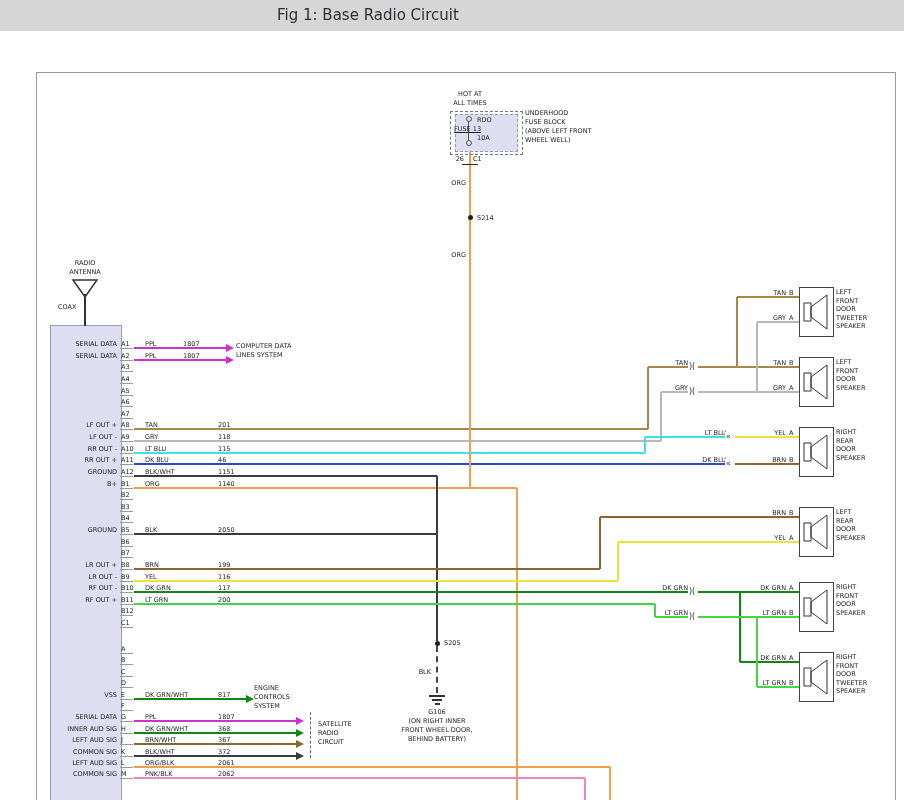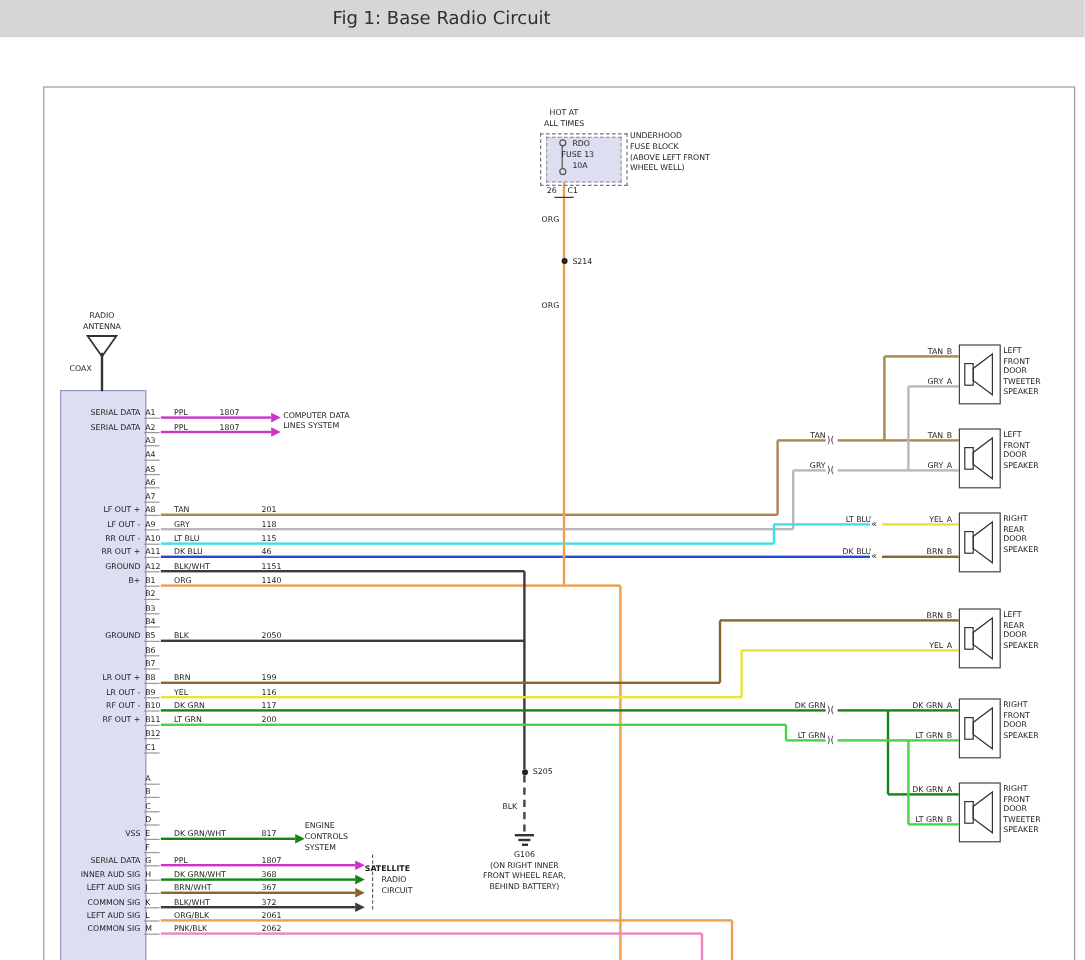--- a/index.html
+++ b/index.html
@@ -209,21 +209,21 @@
     <div style="position: absolute; left: 134px; top: 766px; width: 476px; height: 2px; background: rgb(237, 160, 79);"></div>
     <div style="position: absolute; left: 609px; top: 767px; width: 2px; height: 33px; background: rgb(237, 160, 79);"></div>
     <div style="position: absolute; left: 134px; top: 777px; width: 451px; height: 2px; background: rgb(236, 134, 192);"></div>
     <div style="position: absolute; left: 584px; top: 778px; width: 2px; height: 22px; background: rgb(236, 134, 192);"></div>
     <div style="position: absolute; left: 450px; top: 111px; width: 71px; height: 42px; border: 1px dashed rgb(119, 119, 119);"></div>
     <div style="position: absolute; left: 455px; top: 114px; width: 61px; height: 36px; background: rgb(222, 222, 242); border: 1px dashed rgb(153, 153, 170);"></div>
     <div style="position: absolute; left: 466px; top: 116px; width: 4px; height: 4px; border: 1px solid rgb(85, 85, 85); border-radius: 50%;"></div>
     <div style="position: absolute; left: 466px; top: 140px; width: 4px; height: 4px; border: 1px solid rgb(85, 85, 85); border-radius: 50%;"></div>
     <div style="position: absolute; left: 467.5px; top: 121px; width: 1px; height: 19px; background: rgb(85, 85, 85);"></div>
     <div style="position: absolute; left: 477px; top: 116px; font-size: 6.5px; line-height: 8.5px; color: rgb(28, 28, 28); white-space: nowrap;">RDO</div>
-    <div style="position: absolute; left: 468px; top: 125px; font-size: 6.5px; line-height: 8.5px; color: rgb(28, 28, 28); white-space: nowrap;">FUSE 13</div>
+    <div style="position: absolute; left: 454px; top: 125px; font-size: 6.5px; line-height: 8.5px; color: rgb(28, 28, 28); white-space: nowrap; text-decoration: underline;">FUSE 13</div>
     <div style="position: absolute; left: 477px; top: 134px; font-size: 6.5px; line-height: 8.5px; color: rgb(28, 28, 28); white-space: nowrap;">10A</div>
     <div style="position: absolute; left: 438px; top: 90px; font-size: 6.5px; line-height: 8.5px; color: rgb(28, 28, 28); white-space: nowrap; width: 64px; text-align: center;">HOT AT</div>
     <div style="position: absolute; left: 438px; top: 99px; font-size: 6.5px; line-height: 8.5px; color: rgb(28, 28, 28); white-space: nowrap; width: 64px; text-align: center;">ALL TIMES</div>
     <div style="position: absolute; left: 525px; top: 109px; font-size: 6.5px; line-height: 8.5px; color: rgb(28, 28, 28); white-space: nowrap;">UNDERHOOD</div>
     <div style="position: absolute; left: 525px; top: 118px; font-size: 6.5px; line-height: 8.5px; color: rgb(28, 28, 28); white-space: nowrap;">FUSE BLOCK</div>
     <div style="position: absolute; left: 525px; top: 127px; font-size: 6.5px; line-height: 8.5px; color: rgb(28, 28, 28); white-space: nowrap;">(ABOVE LEFT FRONT</div>
     <div style="position: absolute; left: 525px; top: 136px; font-size: 6.5px; line-height: 8.5px; color: rgb(28, 28, 28); white-space: nowrap;">WHEEL WELL)</div>
     <div style="position: absolute; left: 444px; top: 155px; font-size: 6.5px; line-height: 8.5px; color: rgb(28, 28, 28); white-space: nowrap; width: 20px; text-align: right;">26</div>
     <div style="position: absolute; left: 473px; top: 155px; font-size: 6.5px; line-height: 8.5px; color: rgb(28, 28, 28); white-space: nowrap;">C1</div>
     <div style="position: absolute; left: 462px; top: 163.5px; width: 16px; height: 1px; background: rgb(51, 51, 51);"></div>
@@ -240,29 +240,29 @@
     <div style="position: absolute; left: 58px; top: 303px; font-size: 6.5px; line-height: 8.5px; color: rgb(28, 28, 28); white-space: nowrap;">COAX</div>
     <div style="position: absolute; left: 434.5px; top: 640.5px; width: 5px; height: 5px; background: rgb(34, 34, 34); border-radius: 50%;"></div>
     <div style="position: absolute; left: 444px; top: 639px; font-size: 6.5px; line-height: 8.5px; color: rgb(28, 28, 28); white-space: nowrap;">S205</div>
     <div style="position: absolute; left: 436px; top: 646px; width: 0px; height: 47px; border-left: 2px dashed rgb(68, 68, 68);"></div>
     <div style="position: absolute; left: 395px; top: 668px; font-size: 6.5px; line-height: 8.5px; color: rgb(28, 28, 28); white-space: nowrap; width: 36px; text-align: right;">BLK</div>
     <div style="position: absolute; left: 429px; top: 695.25px; width: 16px; height: 1.5px; background: rgb(51, 51, 51);"></div>
     <div style="position: absolute; left: 432px; top: 699.25px; width: 10px; height: 1.5px; background: rgb(51, 51, 51);"></div>
     <div style="position: absolute; left: 434.5px; top: 703.25px; width: 5px; height: 1.5px; background: rgb(51, 51, 51);"></div>
     <div style="position: absolute; left: 397px; top: 708px; font-size: 6.5px; line-height: 8.5px; color: rgb(28, 28, 28); white-space: nowrap; width: 80px; text-align: center;">G106</div>
     <div style="position: absolute; left: 377px; top: 717px; font-size: 6.5px; line-height: 8.5px; color: rgb(28, 28, 28); white-space: nowrap; width: 120px; text-align: center;">(ON RIGHT INNER</div>
-    <div style="position: absolute; left: 377px; top: 726px; font-size: 6.5px; line-height: 8.5px; color: rgb(28, 28, 28); white-space: nowrap; width: 120px; text-align: center;">FRONT WHEEL REAR,</div>
+    <div style="position: absolute; left: 377px; top: 726px; font-size: 6.5px; line-height: 8.5px; color: rgb(28, 28, 28); white-space: nowrap; width: 120px; text-align: center;">FRONT WHEEL DOOR,</div>
     <div style="position: absolute; left: 377px; top: 735px; font-size: 6.5px; line-height: 8.5px; color: rgb(28, 28, 28); white-space: nowrap; width: 120px; text-align: center;">BEHIND BATTERY)</div>
     <div style="position: absolute; left: 236px; top: 342px; font-size: 6.5px; line-height: 8.5px; color: rgb(28, 28, 28); white-space: nowrap; text-align: right;">COMPUTER DATA</div>
     <div style="position: absolute; left: 236px; top: 351px; font-size: 6.5px; line-height: 8.5px; color: rgb(28, 28, 28); white-space: nowrap;">LINES SYSTEM</div>
     <div style="position: absolute; left: 254px; top: 684px; font-size: 6.5px; line-height: 8.5px; color: rgb(28, 28, 28); white-space: nowrap; text-align: center;">ENGINE</div>
     <div style="position: absolute; left: 254px; top: 693px; font-size: 6.5px; line-height: 8.5px; color: rgb(28, 28, 28); white-space: nowrap;">CONTROLS</div>
     <div style="position: absolute; left: 254px; top: 702px; font-size: 6.5px; line-height: 8.5px; color: rgb(28, 28, 28); white-space: nowrap;">SYSTEM</div>
     <div style="position: absolute; left: 310px; top: 712px; width: 0px; height: 46px; border-left: 1px dashed rgb(102, 102, 102);"></div>
-    <div style="position: absolute; left: 304px; top: 720px; font-size: 6.5px; line-height: 8.5px; color: rgb(28, 28, 28); white-space: nowrap; font-weight: bold;">SATELLITE</div>
+    <div style="position: absolute; left: 318px; top: 720px; font-size: 6.5px; line-height: 8.5px; color: rgb(28, 28, 28); white-space: nowrap;">SATELLITE</div>
     <div style="position: absolute; left: 318px; top: 729px; font-size: 6.5px; line-height: 8.5px; color: rgb(28, 28, 28); white-space: nowrap;">RADIO</div>
     <div style="position: absolute; left: 318px; top: 738px; font-size: 6.5px; line-height: 8.5px; color: rgb(28, 28, 28); white-space: nowrap;">CIRCUIT</div>
     <div style="position: absolute; left: 799px; top: 287px; width: 33px; height: 48px; border: 1px solid rgb(68, 68, 68); background: rgb(255, 255, 255);"><svg width="33" height="48">
         <rect x="4" y="15" width="7" height="18" fill="none" stroke="#333"></rect>
         <path d="M11 29 L27 41 L27 7 L11 19 Z" fill="none" stroke="#333"></path>
       </svg></div>
     <div style="position: absolute; left: 836px; top: 288px; font-size: 6.5px; line-height: 8.5px; color: rgb(28, 28, 28); white-space: nowrap;">LEFT</div>
     <div style="position: absolute; left: 836px; top: 296.6px; font-size: 6.5px; line-height: 8.5px; color: rgb(28, 28, 28); white-space: nowrap;">FRONT</div>
     <div style="position: absolute; left: 836px; top: 305.2px; font-size: 6.5px; line-height: 8.5px; color: rgb(28, 28, 28); white-space: nowrap;">DOOR</div>
     <div style="position: absolute; left: 836px; top: 313.8px; font-size: 6.5px; line-height: 8.5px; color: rgb(28, 28, 28); white-space: nowrap;">TWEETER</div>

